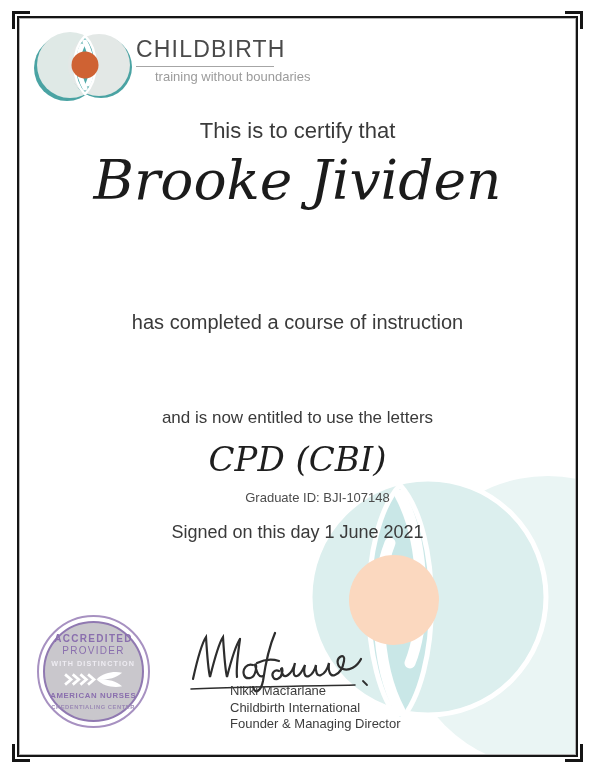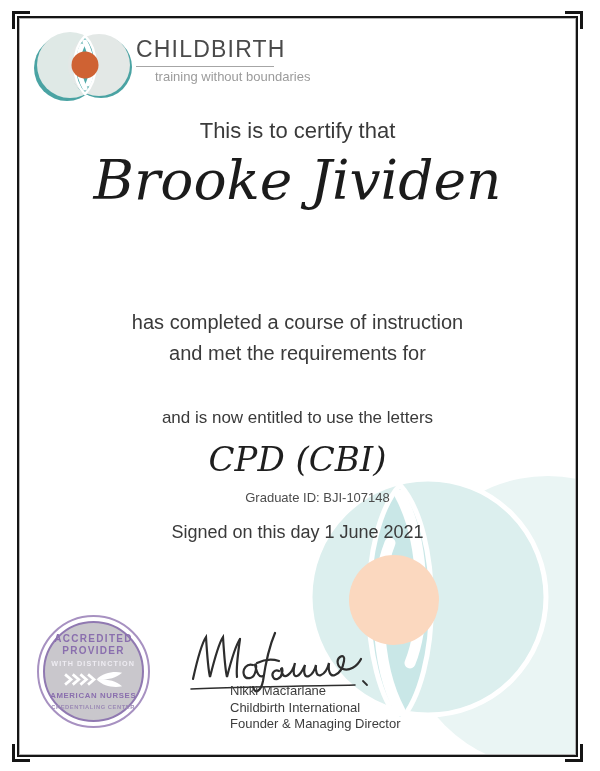--- a/index.html
+++ b/index.html
@@ -44,21 +44,21 @@
   .badge{
     position:absolute;left:18px;top:597px;width:113px;height:113px;z-index:2;
     border-radius:50%;background:#ffffff;border:2px solid #a791c1;box-sizing:border-box;
   }
   .badge-disc{position:absolute;inset:4px;border-radius:50%;background:#c9c7cc;border:2px solid #9079b1;box-sizing:border-box;}
   .badge-stack{
     position:absolute;inset:0;display:flex;flex-direction:column;align-items:center;
     justify-content:center;text-align:center;z-index:2;padding-top:2px;
   }
   .b-accredited{font-size:10px;font-weight:700;letter-spacing:1.3px;color:#8a6fae;line-height:1.2;}
-  .b-provider{font-size:10px;font-weight:700;letter-spacing:1.3px;color:#8a6fae;line-height:1.2;text-align:center;}
+  .b-provider{font-size:10px;font-weight:400;letter-spacing:1.3px;color:#8a6fae;line-height:1.2;text-align:center;}
   .b-distinction{font-size:10px;font-weight:600;letter-spacing:1.5px;color:#eeecf2;line-height:1.1;transform:scale(0.72);margin:1px 0;white-space:nowrap;}
   .laurel{margin:1px 0 2px;}
   .b-nurses{font-size:10px;font-weight:700;letter-spacing:0.8px;color:#8a6fae;line-height:1.1;transform:scale(0.78);white-space:nowrap;}
   .b-credentialing{font-size:10px;font-weight:700;letter-spacing:0.9px;color:#9c8bb5;line-height:1.1;transform:scale(0.58);white-space:nowrap;}
 
   .signature{position:absolute;left:168px;top:609px;z-index:2;}
   .sig-text{position:absolute;left:179px;top:665px;z-index:2;font-size:13px;color:#3d3d3d;line-height:1.28;margin-left:32px;}
 </style>
 </head>
 <body>
@@ -94,21 +94,20 @@
     <div class="logo-text">
       <div class="brand1">CHILDBIRTH</div>
       <div class="divider"></div>
       <div class="tagline">training without boundaries</div>
     </div>
 
     <div class="center-text t-intro">This is to certify that</div>
     <div class="center-text t-name">Brooke Jividen</div>
     <div class="center-text t-completion">
       <div>has completed a course of instruction</div>
-      <div>and met the requirements for</div>
     </div>
     <div class="center-text t-letters-intro">and is now entitled to use the letters</div>
     <div class="center-text t-letters">CPD (CBI)</div>
     <div class="center-text t-gradid">Graduate ID: BJI-107148</div>
     <div class="center-text t-signed">Signed on this day 1 June 2021</div>
 
     <div class="badge">
       <div class="badge-disc"></div>
       <div class="badge-stack">
         <div class="b-accredited">ACCREDITED</div>

